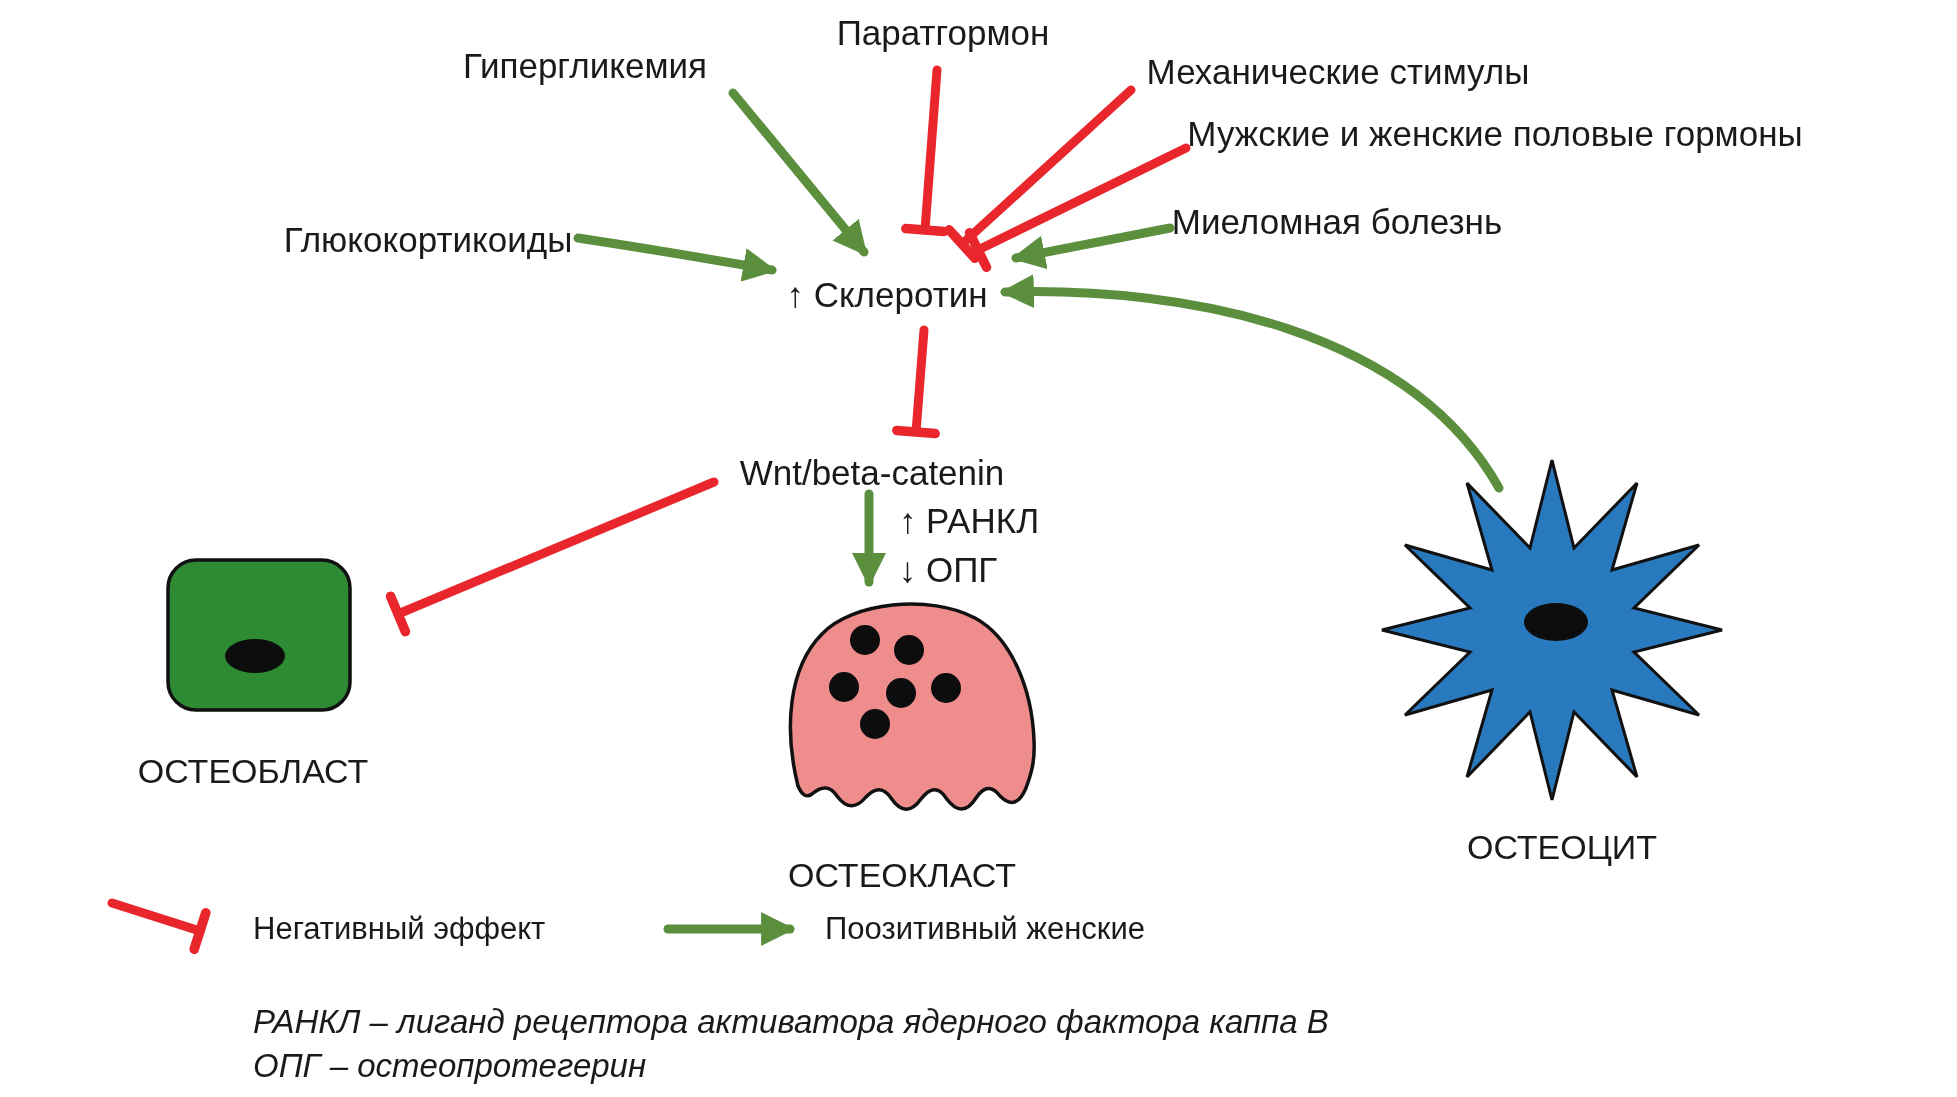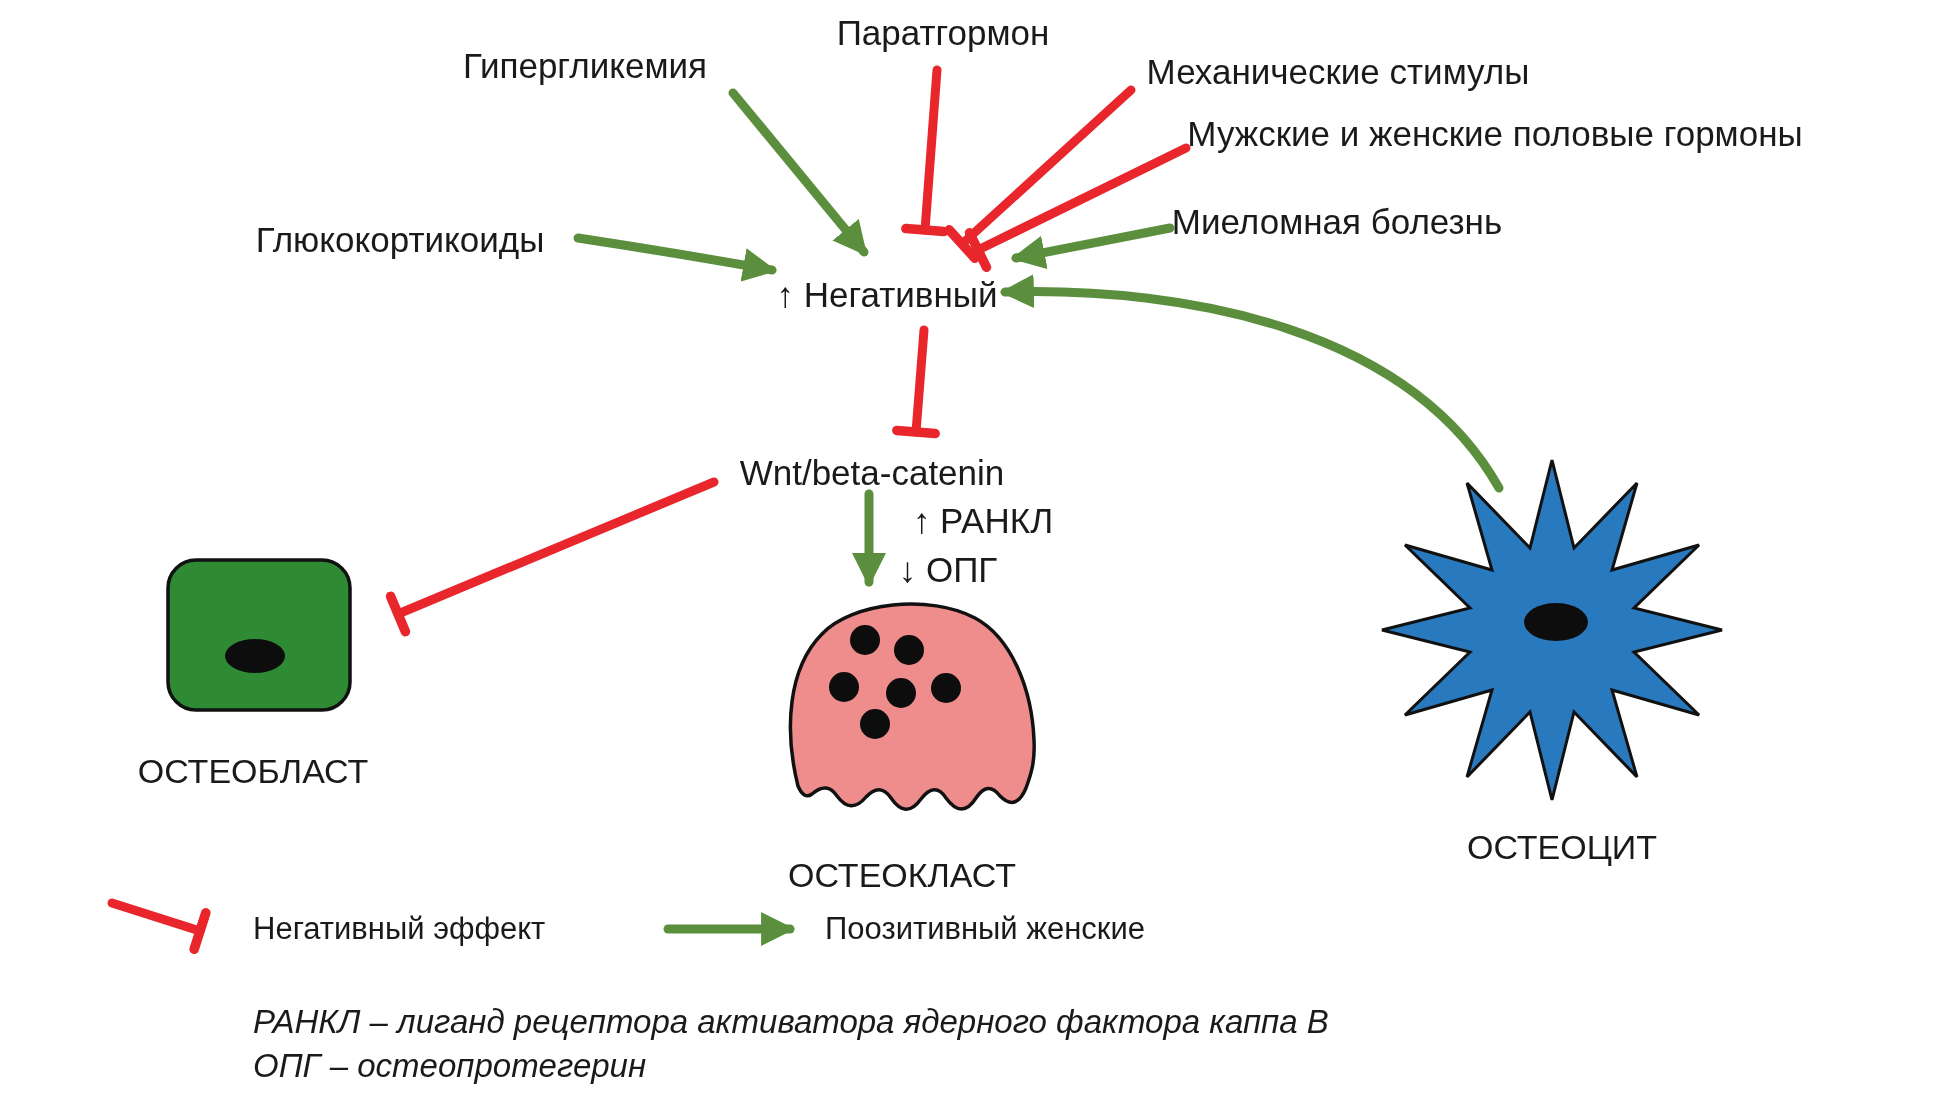--- a/index.html
+++ b/index.html
@@ -102,24 +102,24 @@
 
     <path class="neg-edge" marker-end="url(#tbar-red)" d="M 112 903 L 200 931"></path>
     <path class="pos-edge" marker-end="url(#arrow-green)" d="M 668 929 L 790 929"></path>
   </svg>
 
   <div class="lbl" style="left:943px;top:33px;">Паратгормон</div>
   <div class="lbl" style="left:585px;top:66px;">Гипергликемия</div>
   <div class="lbl" style="left:1338px;top:72px;">Механические стимулы</div>
   <div class="lbl" style="left:1495px;top:134px;">Мужские и женские половые гормоны</div>
   <div class="lbl" style="left:1337px;top:222px;">Миеломная болезнь</div>
-  <div class="lbl" style="left:400px;top:240px;">Глюкокортикоиды</div>
-  <div class="lbl" style="left:887px;top:295px;">↑ Негативный</div>
+  <div class="lbl" style="left:428px;top:240px;">Глюкокортикоиды</div>
+  <div class="lbl" style="left:887px;top:295px;">↑ Склеротин</div>
   <div class="lbl" style="left:872px;top:473px;">Wnt/beta-catenin</div>
-  <div class="lbl" style="left:969px;top:521px;margin-left:14px;">↑ РАНКЛ</div>
+  <div class="lbl" style="left:969px;top:521px;">↑ РАНКЛ</div>
   <div class="lbl" style="left:948px;top:570px;">↓ ОПГ</div>
 
   <div class="lbl cell-name" style="left:253px;top:772px;">ОСТЕОБЛАСТ</div>
   <div class="lbl cell-name" style="left:902px;top:876px;">ОСТЕОКЛАСТ</div>
   <div class="lbl cell-name" style="left:1562px;top:848px;">ОСТЕОЦИТ</div>
 
   <div class="lbl-left" style="left:253px;top:929px;">Негативный эффект</div>
   <div class="lbl-left" style="left:825px;top:929px;">Поозитивный женские</div>
 
   <div class="lbl-left footnote" style="left:253px;top:1022px;">РАНКЛ – лиганд рецептора активатора ядерного фактора каппа В</div>

